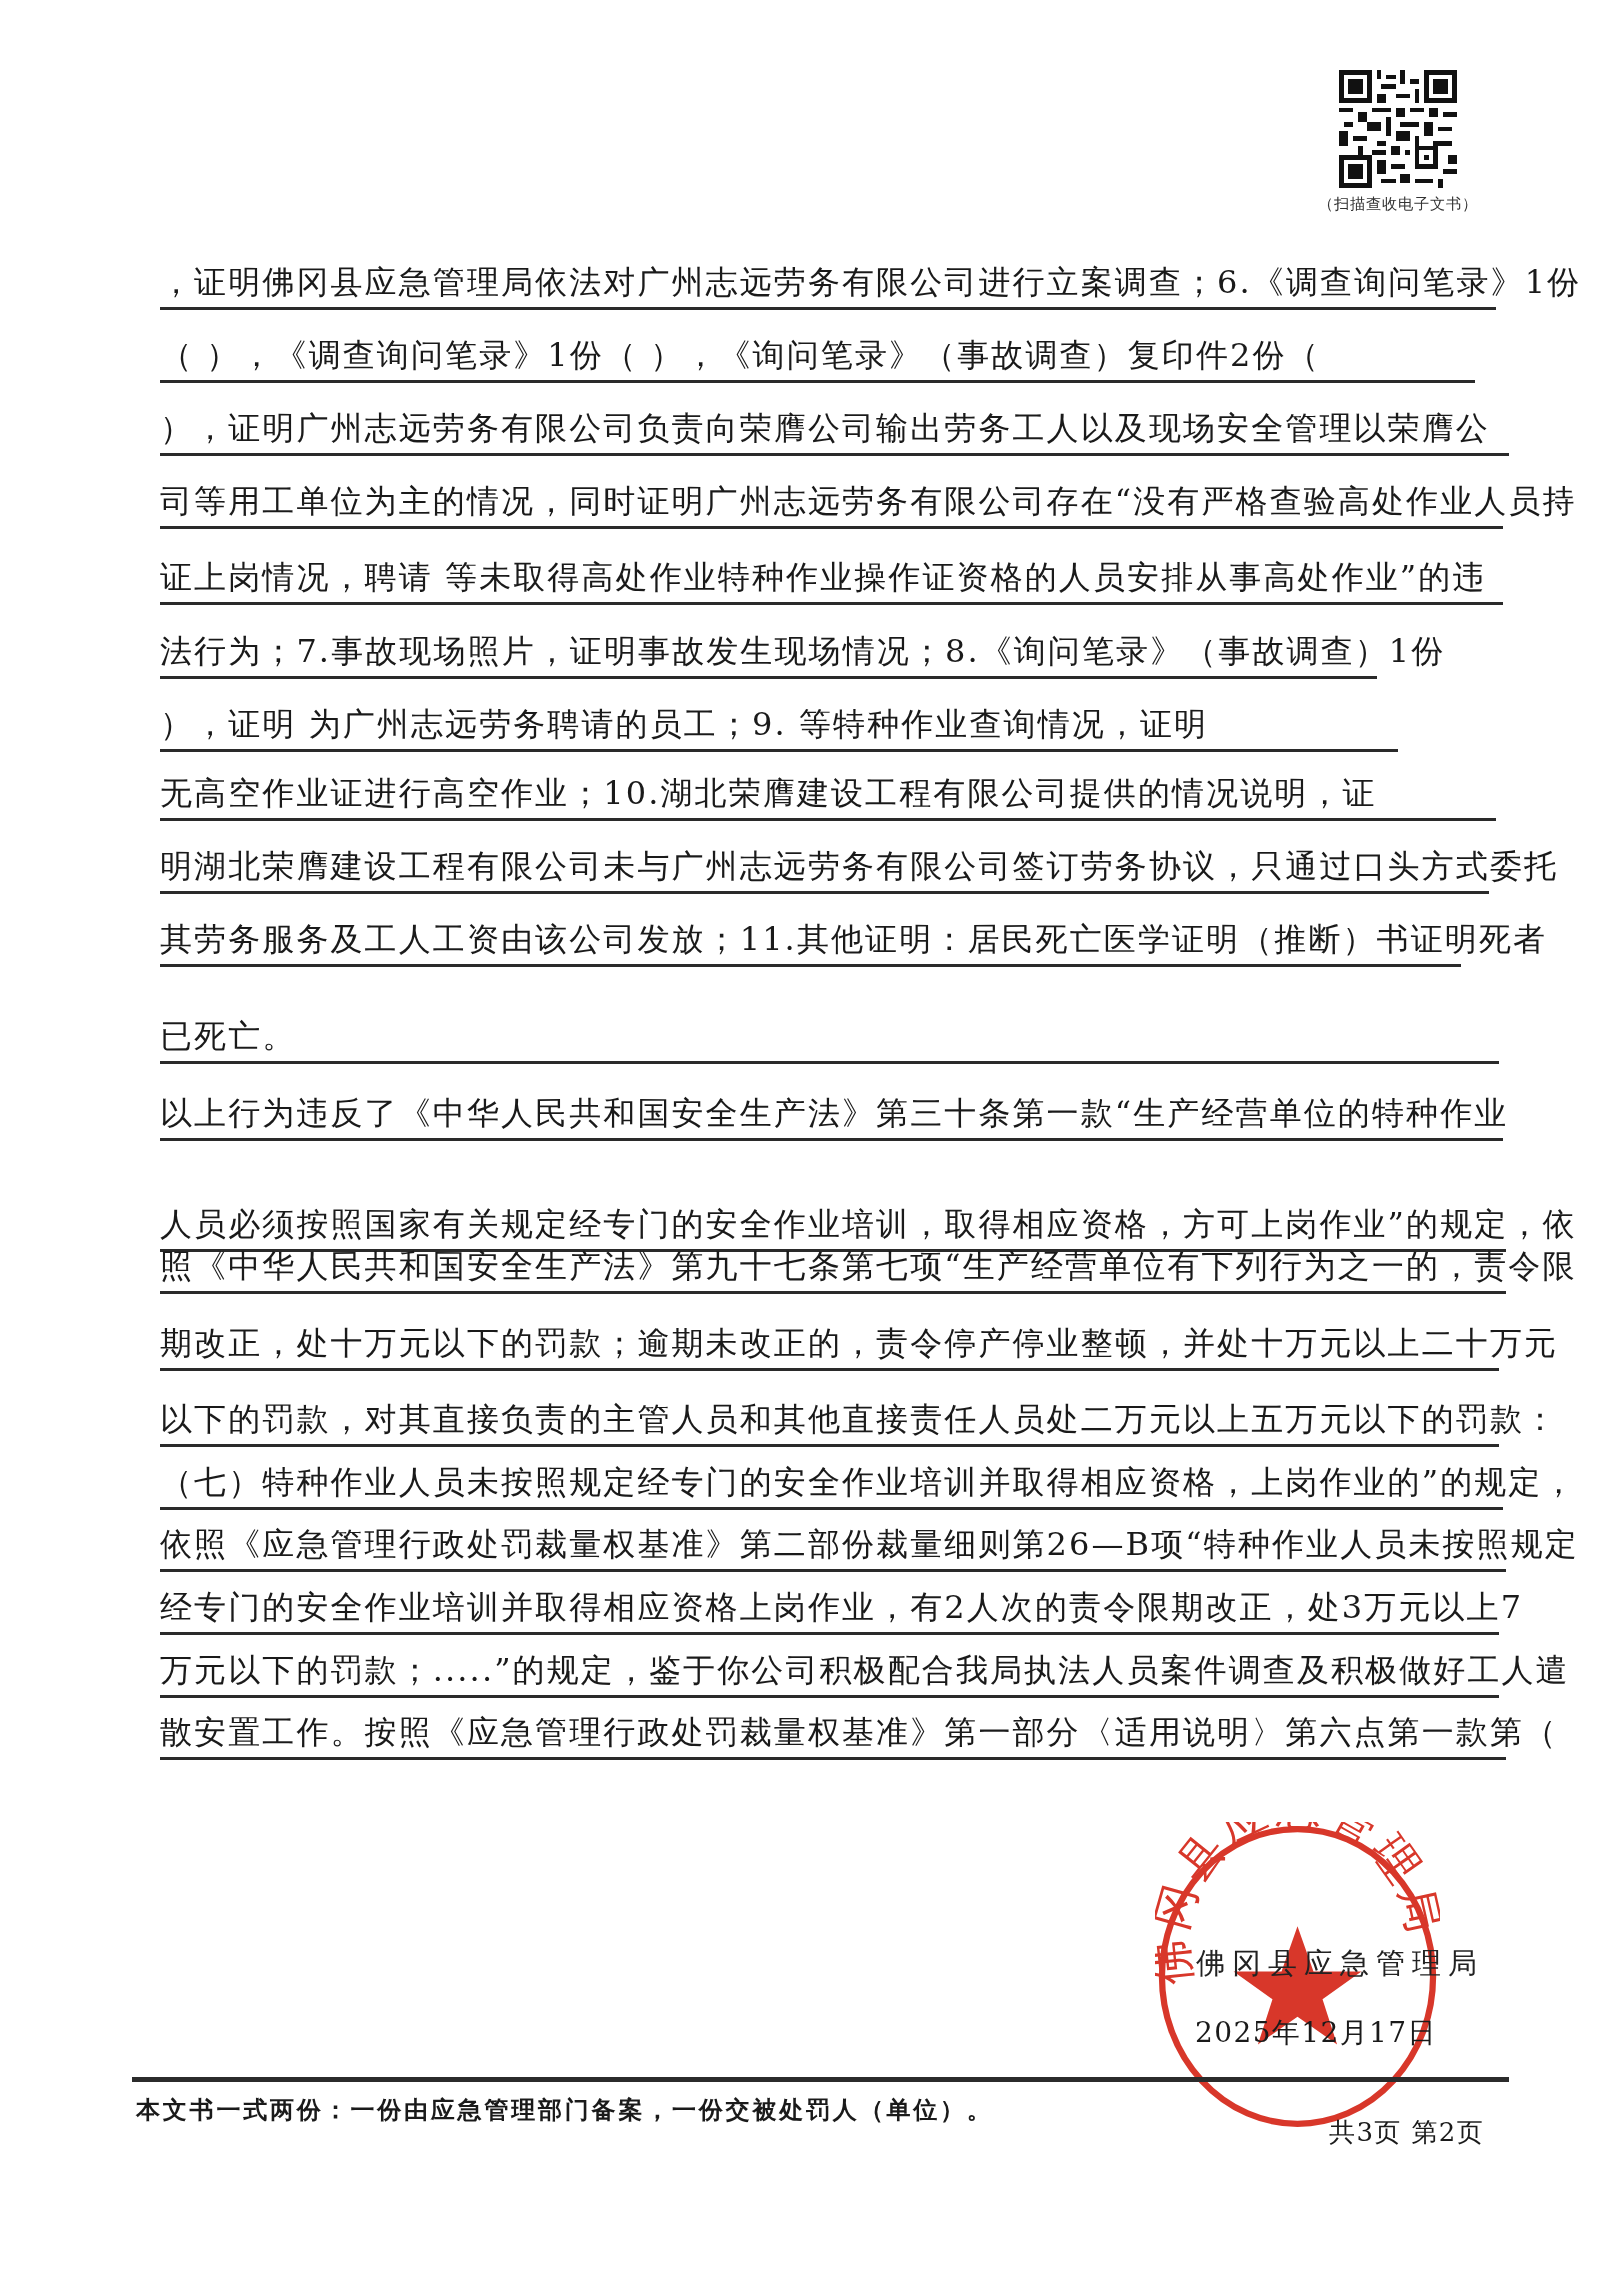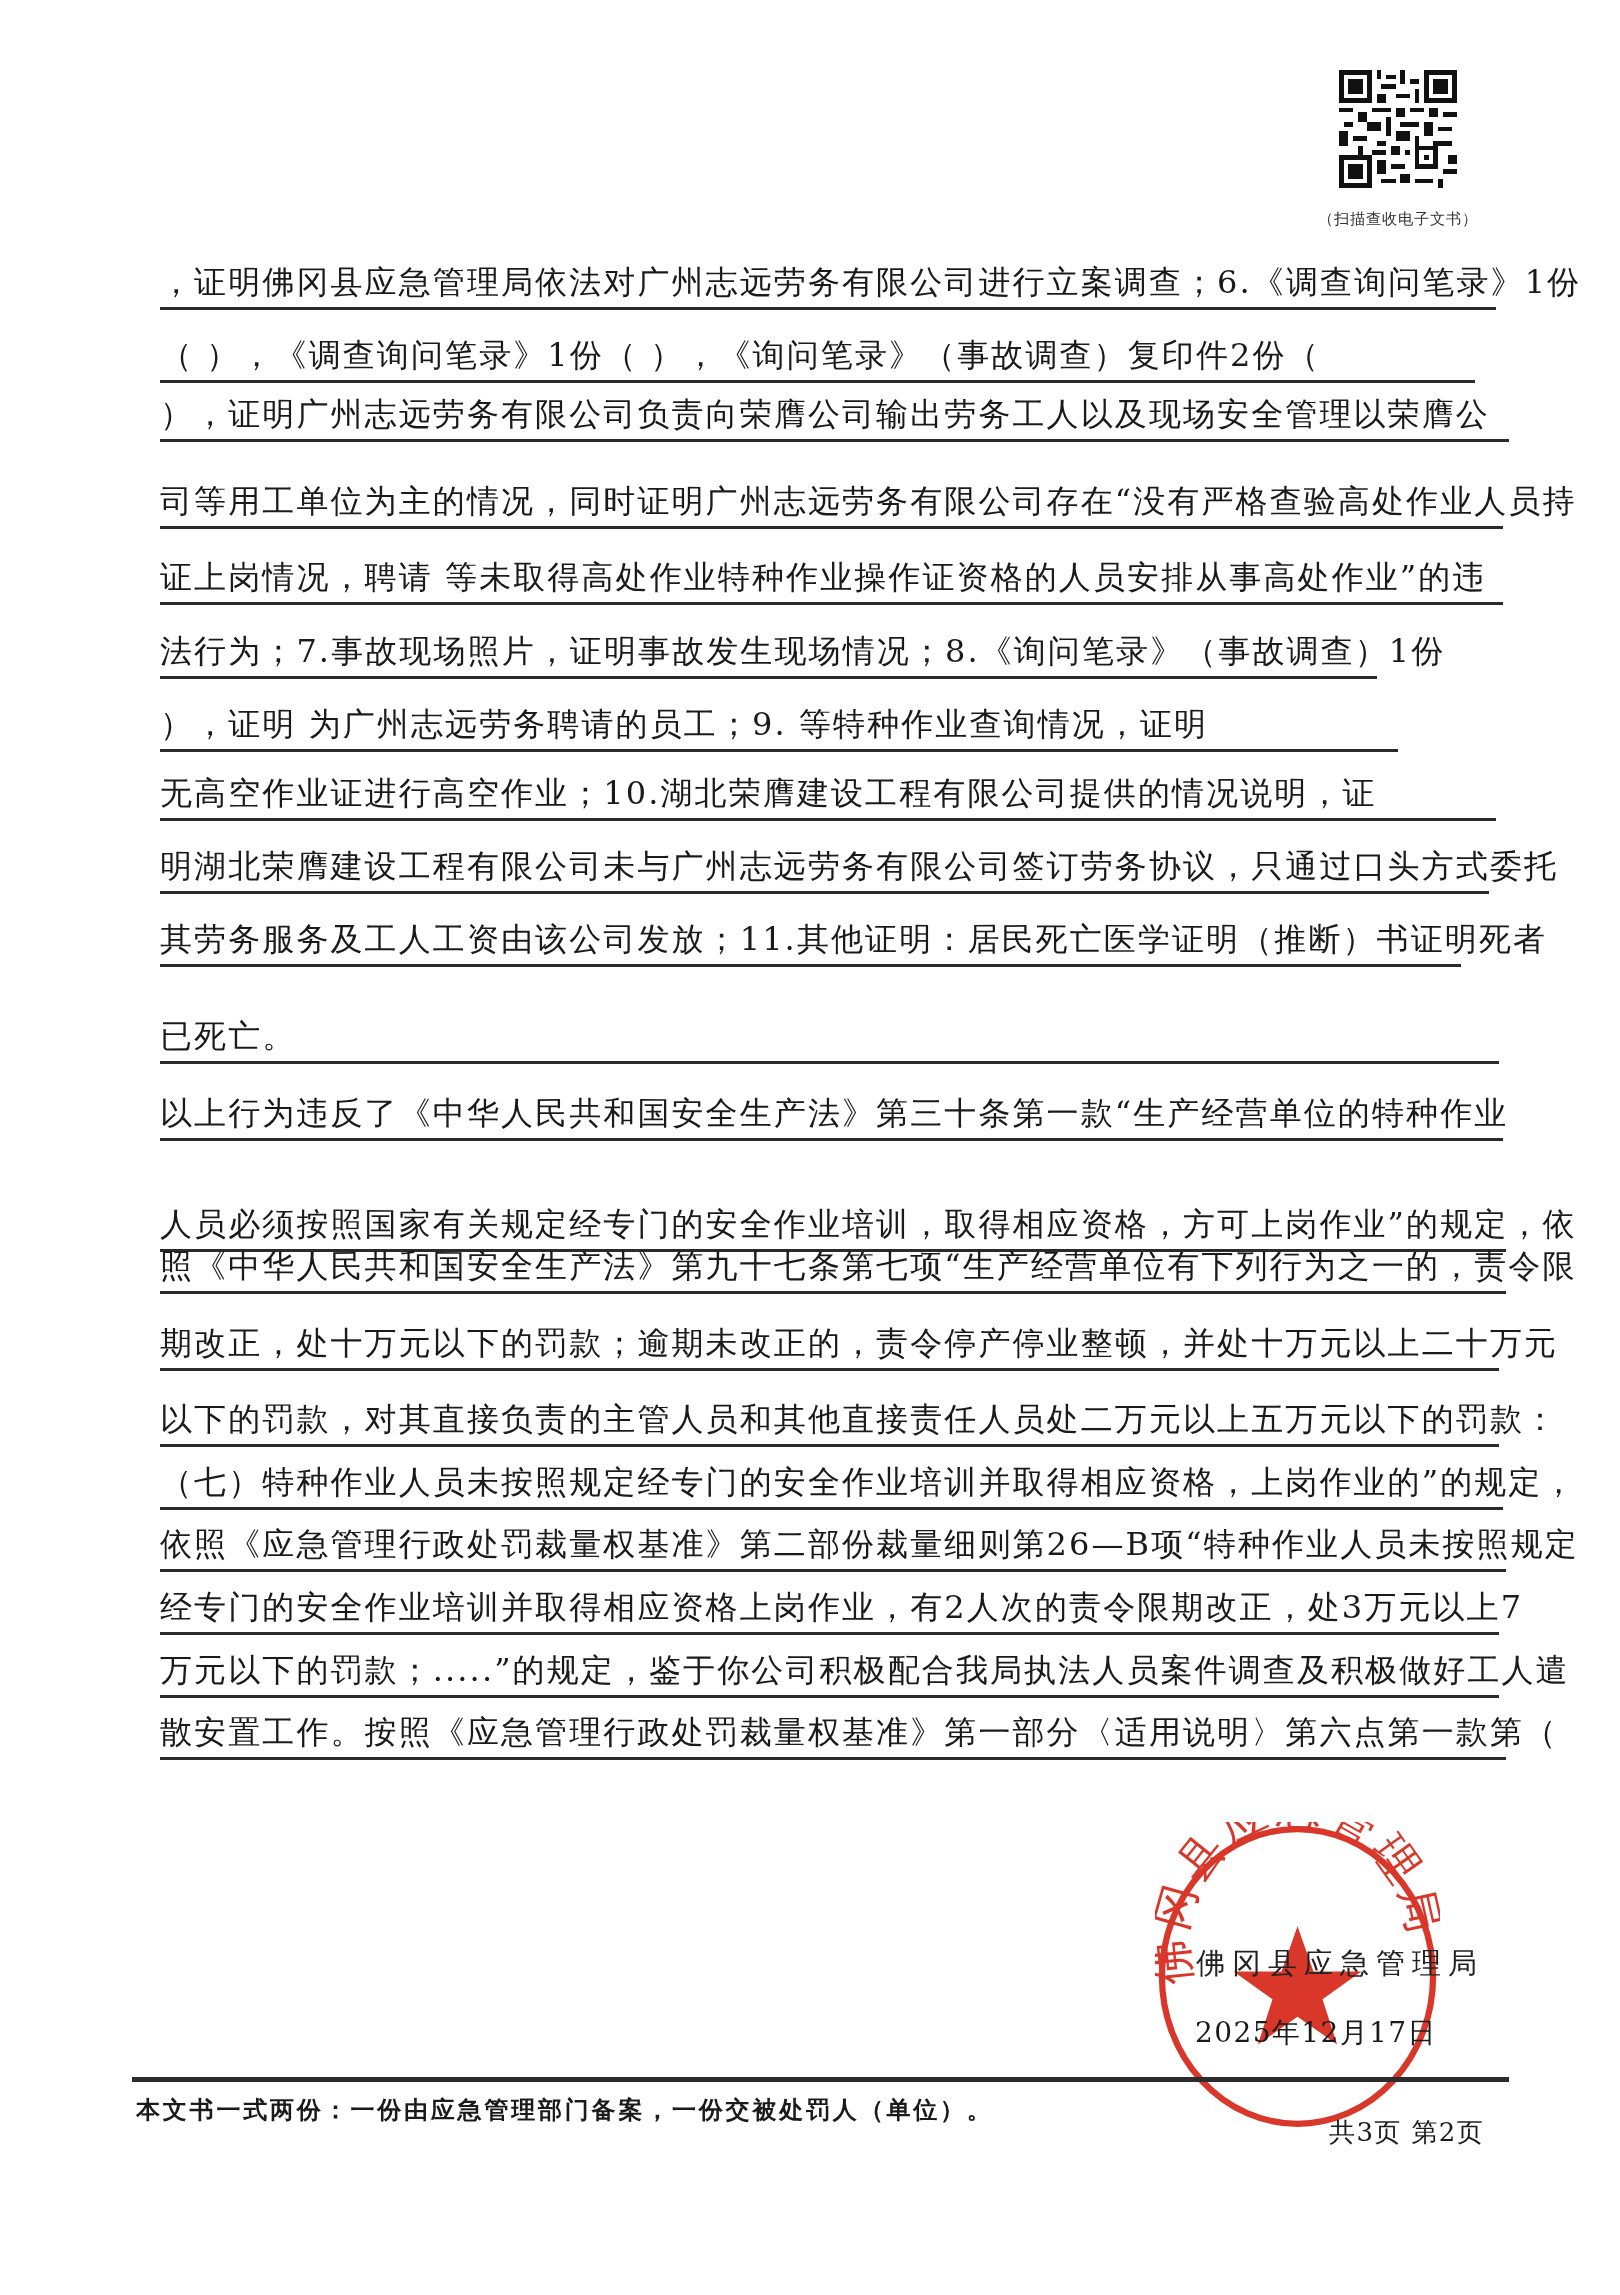--- a/index.html
+++ b/index.html
@@ -1,21 +1,21 @@
 <!DOCTYPE html>
 <html style="font-size:11px"><head>
 <meta charset="utf-8">
 <style>
   html, body { margin:0; padding:0; background:#ffffff; }
   body { width:1620px; height:2295px; position:relative; overflow:hidden;
          font-family:"DejaVu Serif","Liberation Serif",serif; color:#1a1a1a; }
   .qr-block { position:absolute; left:1304px; top:70px; width:188px; text-align:center; }
   .qr { width:118px; height:118px; margin:0 auto; background:#fff; position:relative; }
   .qr svg { width:118px; height:118px; display:block; }
-  .qr-caption { font-size:15.3px; margin-top:21px; color:#333; letter-spacing:0.7px; }
+  .qr-caption { font-size:15.3px; margin-top:6px; color:#333; letter-spacing:0.7px; }
   .line { position:absolute; left:160px; font-size:32px; line-height:42px; height:46px;
           white-space:nowrap; letter-spacing:2.1px; border-bottom:3.5px solid #2a2a2a; }
   .footer-rule { position:absolute; left:132px; top:2077px; width:1377px; height:4.9px; background:#2b2b2b; }
   .footer-note { position:absolute; left:136px; top:2094px; font-size:24px; letter-spacing:2.8px;font-weight:bold; }
   .page-count { position:absolute; left:1329px; top:2115px; font-size:26px; letter-spacing:1.4px; }
   .seal { position:absolute; left:1155px; top:1822px; width:285px; height:306px; }
   .seal svg { width:100%; height:100%; }
   .sign-org { position:absolute; left:1196px; top:1944px; font-size:29px; letter-spacing:7px; color:#222; }
   .sign-date { position:absolute; left:1195px; top:2014px; font-size:28px; letter-spacing:1.4px; color:#1a1a1a; }
 </style>
@@ -81,21 +81,21 @@
           <rect x="23" y="18" width="2" height="2"></rect>
       </g>
     </svg>
   </div>
   <div class="qr-caption">（扫描查收电子文书）</div>
 </div>
 
 <div id="body-lines">
     <div class="line" style="top: 261px; width: 1336px;">，证明佛冈县应急管理局依法对广州志远劳务有限公司进行立案调查；6.《调查询问笔录》1份</div>
     <div class="line" style="top: 334px; width: 1315px;">（        ），《调查询问笔录》1份（        ），《询问笔录》（事故调查）复印件2份（</div>
-    <div class="line" style="top: 393px; width: 1349px;">       ），证明广州志远劳务有限公司负责向荣膺公司输出劳务工人以及现场安全管理以荣膺公</div>
+    <div class="line" style="top: 407px; width: 1349px;">       ），证明广州志远劳务有限公司负责向荣膺公司输出劳务工人以及现场安全管理以荣膺公</div>
     <div class="line" style="top: 480px; width: 1343px;">司等用工单位为主的情况，同时证明广州志远劳务有限公司存在“没有严格查验高处作业人员持</div>
     <div class="line" style="top: 556px; width: 1343px;">证上岗情况，聘请          等未取得高处作业特种作业操作证资格的人员安排从事高处作业”的违</div>
     <div class="line" style="top: 630px; width: 1217px;">法行为；7.事故现场照片，证明事故发生现场情况；8.《询问笔录》（事故调查）1份</div>
     <div class="line" style="top: 703px; width: 1238px;">），证明          为广州志远劳务聘请的员工；9.                    等特种作业查询情况，证明</div>
     <div class="line" style="top: 772px; width: 1336px;">                无高空作业证进行高空作业；10.湖北荣膺建设工程有限公司提供的情况说明，证</div>
     <div class="line" style="top: 845px; width: 1329px;">明湖北荣膺建设工程有限公司未与广州志远劳务有限公司签订劳务协议，只通过口头方式委托</div>
     <div class="line" style="top: 918px; width: 1301px;">其劳务服务及工人工资由该公司发放；11.其他证明：居民死亡医学证明（推断）书证明死者</div>
     <div class="line" style="top: 991px; width: 1339px; margin-top: 24px;">    已死亡。</div>
     <div class="line" style="top: 1092px; width: 1343px;">    以上行为违反了《中华人民共和国安全生产法》第三十条第一款“生产经营单位的特种作业</div>
     <div class="line" style="top: 1203px; width: 1346px;">人员必须按照国家有关规定经专门的安全作业培训，取得相应资格，方可上岗作业”的规定，依</div>

